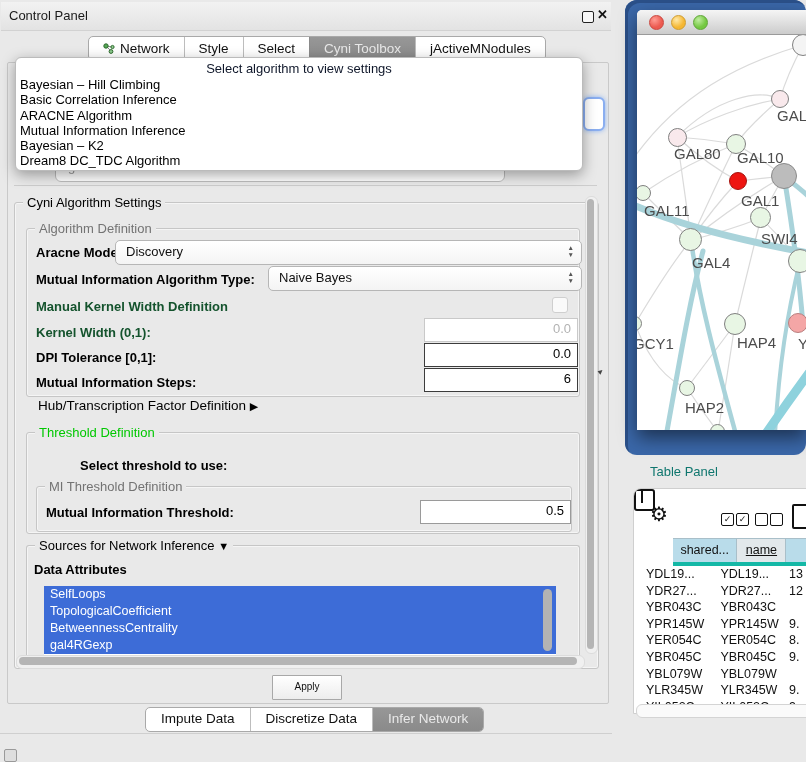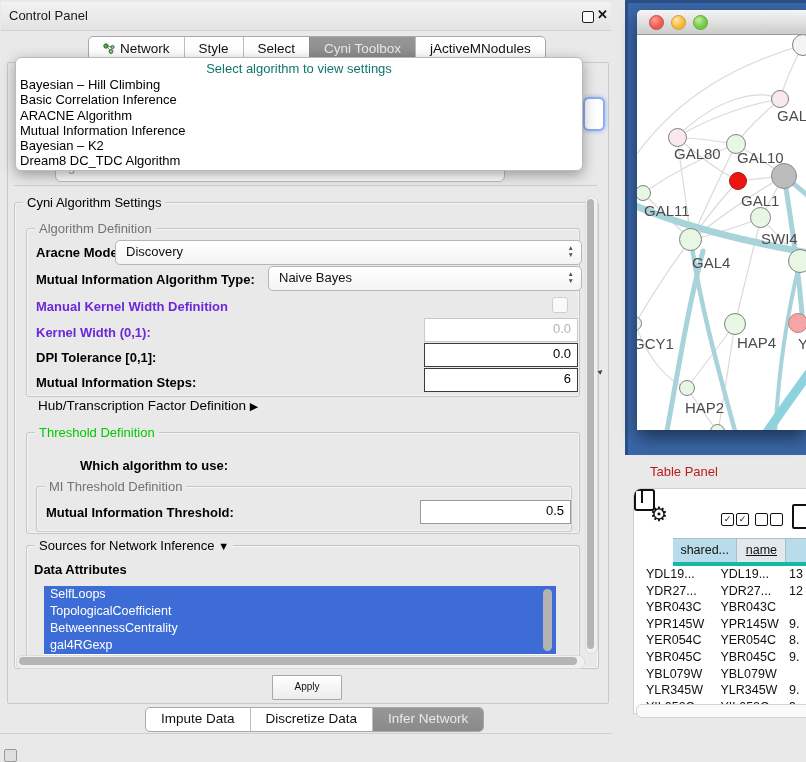--- a/index.html
+++ b/index.html
@@ -23,30 +23,30 @@
   #cp-bottom-line{position:absolute;left:0;top:733px;width:612px;height:1px;background:#cfcfcf;}
   
   #bg-combo{position:absolute;left:55px;top:154px;width:436px;height:26px;background:#fff;border:1px solid #bdbdbd;
     border-radius:6px;font-size:13px;line-height:24px;color:#9b9b9b;padding-left:12px;z-index:1;}
   #bg-focus-combo{position:absolute;left:583px;top:97px;width:18px;height:30px;background:#fff;border:2px solid #8aaef0;
     border-radius:6px;box-shadow:0 0 5px #8ab2f2;z-index:1;}
   #bg-groupline{position:absolute;left:14px;top:185px;width:583px;height:1px;background:#cdcdcd;z-index:1;}
   
   #algo-popup{position:absolute;left:15px;top:57px;width:566px;height:110px;background:#fff;border:1px solid #bbb;
     border-radius:6px;box-shadow:0 4px 14px rgba(0,0,0,.35);z-index:50;padding-top:2px;}
-  #algo-popup .ph{font-size:13px;color:#0f766e;text-align:center;height:17px;line-height:17px;}
+  #algo-popup .ph{font-size:13px;color:#0f172a;text-align:center;height:17px;line-height:17px;}
   #algo-popup .it{font-size:13px;color:#000;height:15.3px;line-height:15.3px;padding-left:4px;white-space:nowrap;}
   #algo-popup .it.bold{font-weight:normal;}
   
   .groupbox{position:absolute;border:1px solid #c6c6c6;border-radius:3px;box-shadow:inset 0 0 0 1px rgba(255,255,255,.55);}
   .gtitle{position:absolute;top:-8px;left:8px;background:#e9e9e9;padding:0 4px;font-size:13px;white-space:nowrap;}
   .gtitle.blue{color:#737373;}
   .gtitle.green{color:#00c800;}
   .lbl{position:absolute;font-size:13px;font-weight:bold;color:#000;white-space:nowrap;}
-  .lbl.disabled{color:#6d28d9;}
+  .lbl.disabled{color:#14532d;}
   .plain{font-weight:normal;}
   
   .combo{position:absolute;height:23px;background:linear-gradient(#fff,#f4f4f4);border:1px solid #b6b6b6;border-radius:5px;
     font-size:13px;line-height:21px;color:#111;padding-left:10px;}
   .stepper{position:absolute;right:7px;top:3px;font-size:6.5px;line-height:7px;color:#555;text-align:center;}
   
   .field{position:absolute;height:22px;background:#fff;border:1px solid #9a9a9a;font-size:13px;line-height:20px;
     text-align:right;padding-right:6px;color:#000;}
   .field.dark{border-color:#3c3c3c;}
   .field.disabled{border-color:#c9c9c9;color:#b2b2b2;}
@@ -66,39 +66,39 @@
     border:1px solid #a8a8a8;border-radius:1px;font-size:10px;text-align:center;line-height:21px;color:#111;}
   #bottom-tabs{position:absolute;left:145px;top:707px;height:23px;display:flex;border:1px solid #a9a9a9;border-radius:5px;
     overflow:hidden;background:#fff;}
   .b-tab{font-size:13.5px;line-height:21px;padding:0 15px;color:#111;border-left:1px solid #bdbdbd;}
   .b-tab:first-child{border-left:none;}
   .b-tab.active{background:linear-gradient(#979797,#8a8a8a);color:#e9e9e9;}
   #mini-icon{position:absolute;left:4px;top:749px;width:11px;height:11px;border:1px solid #9a9a9a;border-radius:2px;background:#dedede;}
   #splitter-arrow{position:absolute;left:598px;top:366px;font-size:9px;color:#444;transform:rotate(-40deg);}
   
   #net-panel{position:absolute;left:625px;top:0;width:181px;height:455px;background:#3a67a8;
-    box-shadow:inset 3px 3px 0 #2b5089;}
+    box-shadow:inset 3px 3px 0 #2b5089;border-radius:12px;}
   #net-window{position:absolute;left:12px;top:10px;width:169px;height:420px;background:#fff;
     border-radius:5px 0 0 5px;box-shadow:0 8px 18px rgba(0,0,0,.5);}
   #net-titlebar{position:absolute;left:0;top:0;width:169px;height:24px;border-radius:5px 0 0 0;
     background:linear-gradient(#f5f5f5,#cccccc);border-bottom:1px solid #9a9a9a;}
   .tl{position:absolute;top:5px;width:13px;height:13px;border-radius:50%;}
   .tl.red{left:12px;background:radial-gradient(circle at 35% 30%,#ff9d94,#ec5a50 60%);border:1px solid #ca463e;}
   .tl.yellow{left:34px;background:radial-gradient(circle at 35% 30%,#ffe9a8,#f5b733 60%);border:1px solid #d09c2d;}
   .tl.green{left:56px;background:radial-gradient(circle at 35% 30%,#c0eda0,#74c841 60%);border:1px solid #5ea636;}
   #net-canvas{position:absolute;left:0;top:25px;width:169px;height:395px;overflow:hidden;background:#fff;}
   .node{position:absolute;border-radius:50%;border:1.5px solid #808080;background:#e8f6e4;box-sizing:border-box;}
   .node.pink{background:#f9e9ec;}
   .node.red{background:#ee1511;border-color:#a61410;}
   .node.gray{background:#bcbcbc;border-color:#8a8a8a;}
   .node.salmon{background:#f4a6a6;border-color:#b97f7f;}
   .node.pale{background:#f4f4f4;}
   .nlabel{position:absolute;font-size:15px;color:#4c4c4c;white-space:nowrap;}
   
-  #table-title{position:absolute;left:650px;top:464px;font-size:13px;color:#b91c1c;}
+  #table-title{position:absolute;left:650px;top:464px;font-size:13px;color:#0f766e;}
   #table-box{position:absolute;left:633px;top:488px;width:173px;height:224px;background:#fff;
     border:1px solid #cfcfcf;border-radius:8px 0 0 0;overflow:hidden;}
   .t-ico{position:absolute;color:#111;}
   #ico-columns{left:52px;top:18px;width:17px;height:18px;border:2px solid #111;border-radius:3px;}
   #ico-columns div{position:absolute;left:7px;top:0;width:2px;height:14px;background:#111;}
   .chk{position:absolute;top:24px;width:11px;height:11px;border:1.5px solid #111;border-radius:2px;font-size:9px;
     line-height:10px;text-align:center;color:#111;}
   #ico-doc{position:absolute;left:158px;top:15px;width:16px;height:21px;border:2px solid #111;border-radius:2px;}
   #tbl{position:absolute;left:3px;top:49px;width:170px;font-size:12.5px;color:#111;}
   #tbl .hdr{display:flex;height:23px;border-top:1px solid #a9bfc9;border-bottom:4px solid #14b8a6;margin-left:36px;}
@@ -192,21 +192,21 @@
   <div class="field dark" style="left:424px;top:368px;width:146px;">6</div>
 
   <span class="lbl plain" style="left:38px;top:398px;font-size:13.5px;">
     <span>Hub/Transcription Factor Definition</span>
     <span class="tri">▶</span>
   </span>
 
   <div class="groupbox" style="left:26px;top:432px;width:552px;height:100px;">
     <span class="gtitle green">Threshold Definition</span>
   </div>
-  <span class="lbl" style="left:80px;top:458px;">Which algorithm to use:</span>
+  <span class="lbl" style="left:80px;top:458px;">Select threshold to use:</span>
   <div class="groupbox" style="left:36px;top:486px;width:534px;height:44px;">
     <span class="gtitle blue">MI Threshold Definition</span>
   </div>
   <span class="lbl" style="left:46px;top:505px;">Mutual Information Threshold:</span>
   <div class="field" style="left:420px;top:500px;width:143px;">0.5</div>
 
   <div class="groupbox" style="left:26px;top:545px;width:552px;height:117px;border-bottom:none;">
     <span class="gtitle">
       <span>Sources for Network Inference</span>
       <span class="tri">▼</span>

